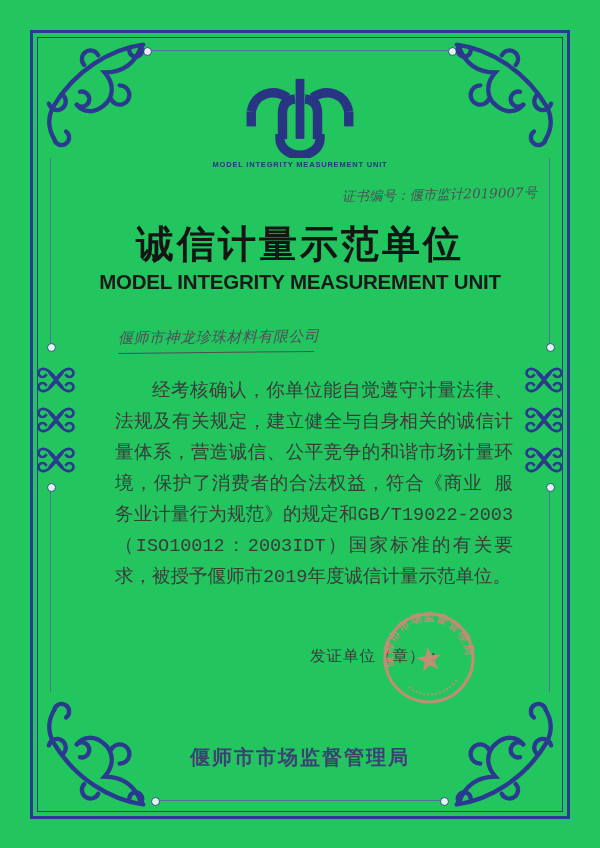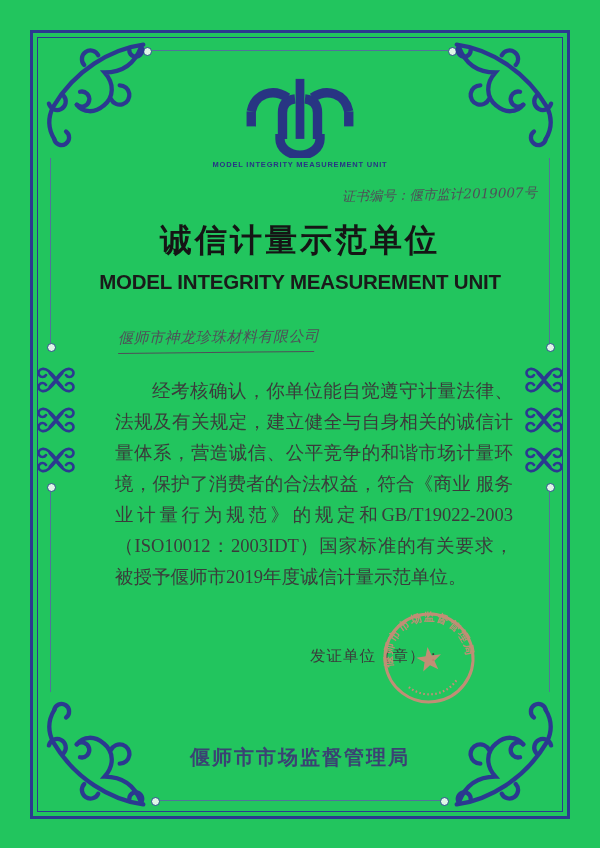--- a/index.html
+++ b/index.html
@@ -28,25 +28,25 @@
   .logo-wrap{position:absolute;left:0;right:0;top:76px;text-align:center;}
   .logo-mark{display:block;margin:0 auto;}
   .logo-caption{display:block;margin-top:2px;font-size:7.5px;font-weight:bold;letter-spacing:.8px;color:#283583;font-family:"Liberation Sans",sans-serif;}
 
   
   .hand{font-family:"DejaVu Serif","Liberation Serif",serif;font-style:italic;color:#4f4f58;}
   .cert-no{position:absolute;left:342px;top:186px;font-size:13.5px;transform:rotate(-1.2deg);white-space:nowrap;}
   .company{position:absolute;left:118px;top:328px;width:196px;font-size:15px;padding-bottom:5px;border-bottom:1.5px solid #4f4f58;transform:rotate(-.6deg);white-space:nowrap;letter-spacing:.5px;}
 
   
-  .title-zh{position:absolute;left:0;right:0;top:219px;text-align:center;font-family:"Liberation Serif","DejaVu Serif",serif;font-weight:bold;font-size:32px;letter-spacing:3px;color:#151515;}
+  .title-zh{position:absolute;left:0;right:0;top:219px;text-align:center;font-family:"Liberation Serif","DejaVu Serif",serif;font-weight:bold;font-size:38px;letter-spacing:3px;color:#151515;}
   .title-en{position:absolute;left:0;right:0;top:270px;text-align:center;font-weight:bold;font-size:20.5px;letter-spacing:-.2px;color:#1a1a1a;font-family:"Liberation Sans",sans-serif;}
 
   
-  .body-text{position:absolute;left:115px;top:376px;width:398px;font-size:18.5px;line-height:31px;color:#3b3b3b;text-align:justify;text-indent:2em;font-family:Liberation Serif, serif;}
+  .body-text{position:absolute;left:115px;top:376px;width:398px;font-size:18.5px;line-height:31px;color:#3b3b3b;text-align:justify;text-indent:2em;font-family:Liberation Mono, monospace;}
 
   
   .issuer-label{position:absolute;left:310px;top:646px;font-size:15.5px;color:#3b3b3b;letter-spacing:1px;text-align:right;}
   .seal{position:absolute;left:373px;top:602px;width:112px;height:112px;opacity:.82;}
   .footer-org{position:absolute;left:0;right:0;top:744px;text-align:center;font-size:20px;font-weight:bold;letter-spacing:2px;color:#3a4273;}
 </style>
 </head>
 <body>
 
 <div class="certificate">

